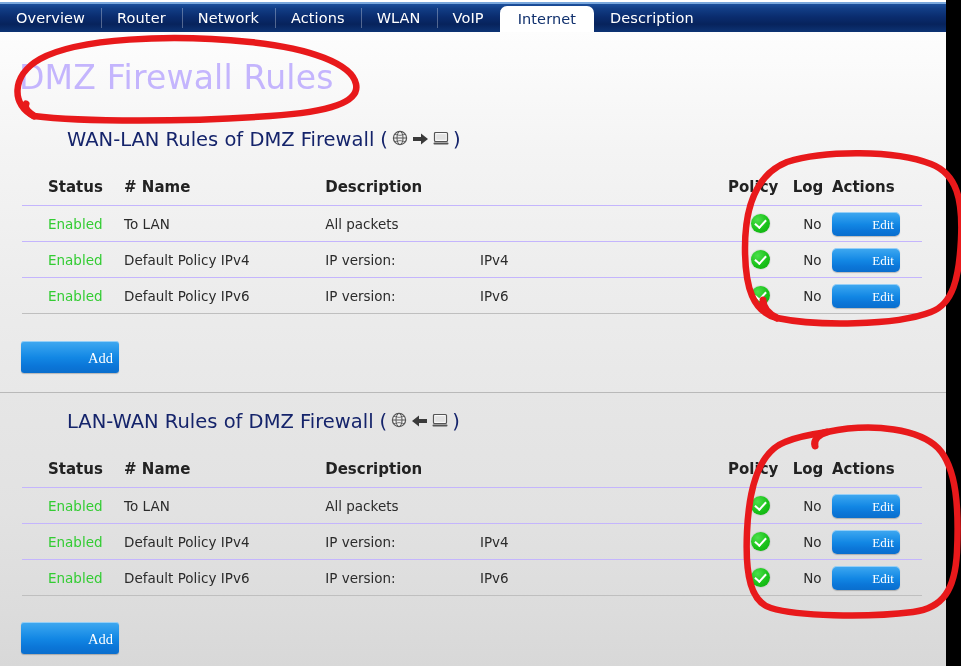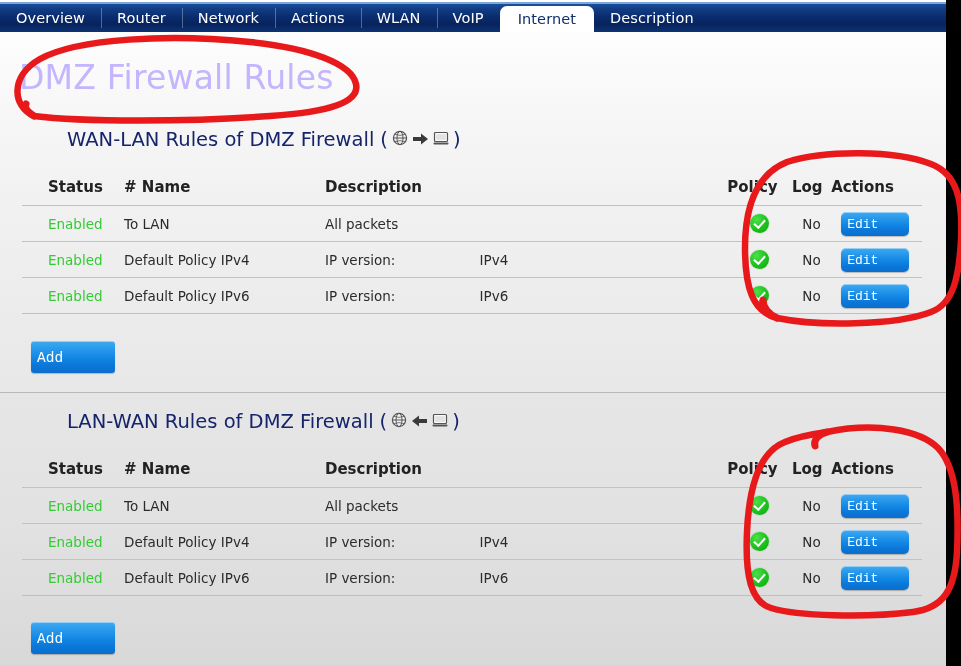--- a/index.html
+++ b/index.html
@@ -114,31 +114,30 @@
   }
   .check::after{
     content:"";position:absolute;left:5.6px;top:3.2px;
     width:4.6px;height:9.2px;
     border:solid #ffffff;border-width:0 2.4px 2.4px 0;
     transform:rotate(42deg);
   }
 
   .btn{
     display:inline-block;border:none;cursor:pointer;
-    color:#fff;text-align:left;
+    color:#fff;text-align:right;
     background:linear-gradient(#41a9f0 0%,#2c9bec 22%,#1287e4 52%,#0b76d8 78%,#0a6ecd 100%);
     box-shadow:inset 0 1px 0 rgba(255,255,255,.45),0 1px 1px rgba(0,0,0,.22);
-    font-family:Liberation Mono, monospace;
-    margin-left:10px;
+    font-family:Liberation Serif, serif;
   }
   .btn-edit{
     width:68px;height:24px;line-height:24px;border-radius:5px;font-size:13px;
   }
   .btn-add{
-    position:absolute;width:84px;height:32px;line-height:32px;border-radius:3px;font-size:14.5px;
+    position:absolute;width:98px;height:32px;line-height:32px;border-radius:3px;font-size:14.5px;
   }
 
   
   .annot{position:absolute;pointer-events:none;}
   .annot svg{display:block;overflow:visible;}
 </style>
 </head>
 <body>
 
 <div class="viewport">

